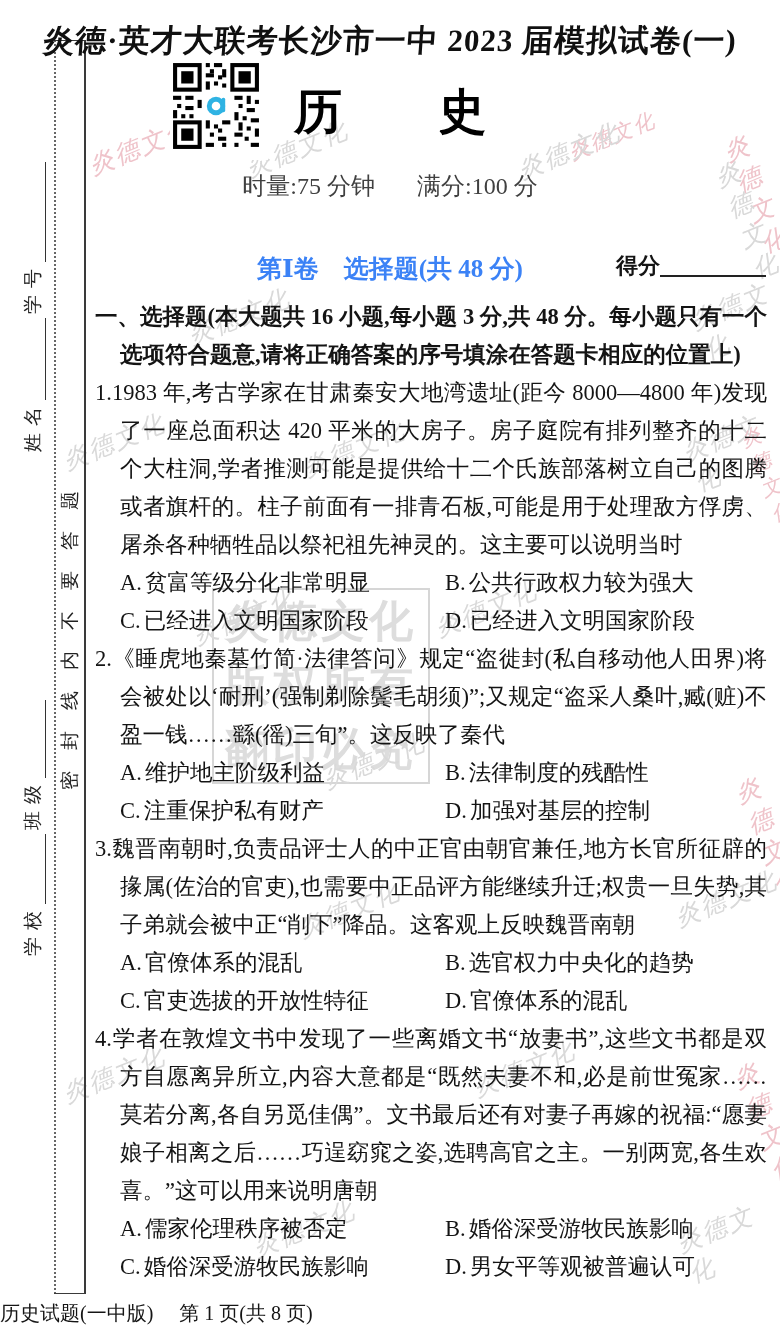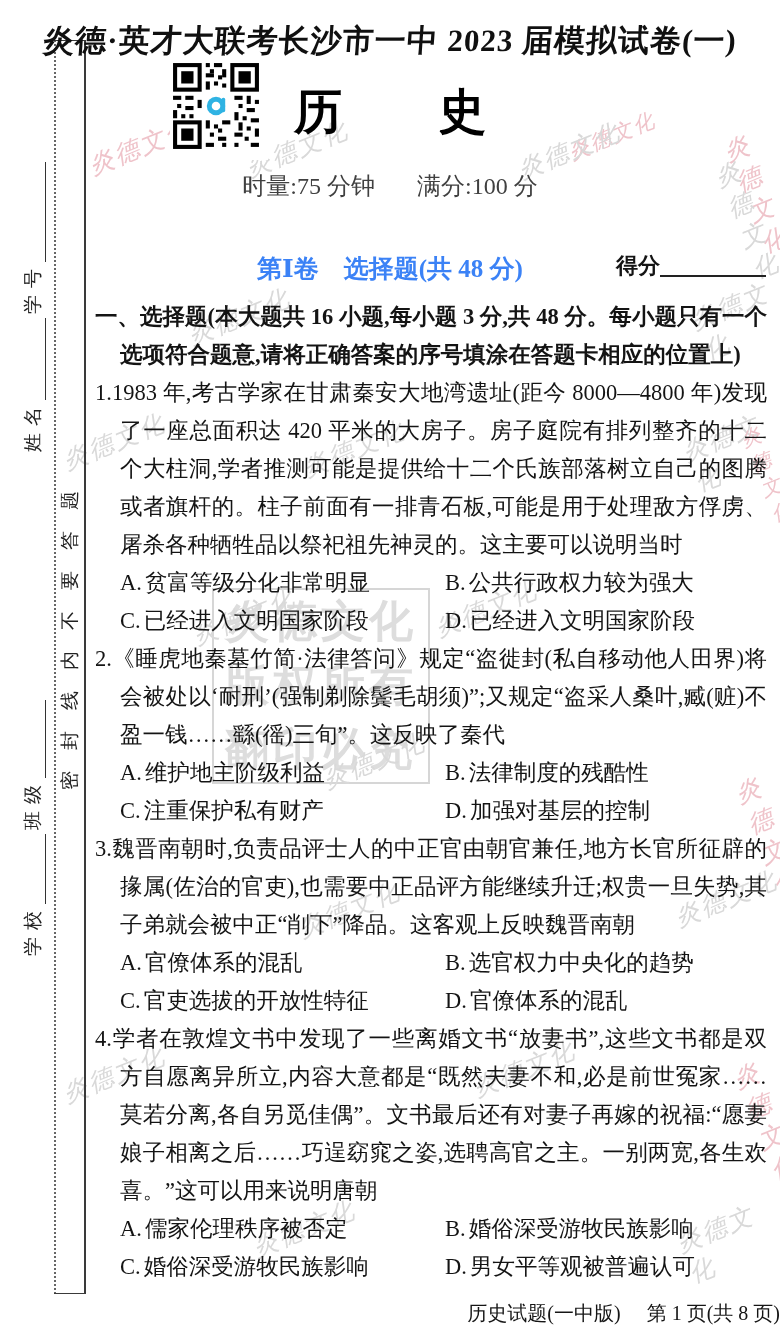--- a/index.html
+++ b/index.html
@@ -31,21 +31,21 @@
   .score-row{position:absolute; top:216px; left:616px; font-size:22px; font-weight:700;margin-top:35px;}
   .score-row .score-blank{display:inline-block; width:106px; border-bottom:2px solid #222; height:22px; vertical-align:-4px;}
   .section-title{position:absolute; top:252px; left:0; width:100%; text-align:center; font-size:25px; font-weight:800; color:#3b82f6;}
   
   .content{position:absolute; left:95px; top:298px; width:672px; font-size:22.5px; line-height:38px; text-align:justify;}
   .content p{margin:0; padding-left:25px; text-indent:-25px;}
   .intro{font-weight:700;}
   .opt-grid{display:grid; grid-template-columns:325px 1fr; padding-left:25px;}
   .opt{white-space:nowrap;}
   .opt .olabel{margin-right:3px;}
-  .footer{position:absolute; top:1300px; left:0; width:100%; text-align:right; font-size:20px; color:#151515;}
+  .footer{position:absolute; top:1300px; left:0; width:100%; text-align:left; font-size:20px; color:#151515;}
   .footer .f-gap{display:inline-block; width:26px;}
   
   .wm{position:absolute; font-style:italic; transform:rotate(-22deg); letter-spacing:2px;
       font-size:25px; pointer-events:none; user-select:none; z-index:0;}
   .wm-gray{color:#d9d9d9;} .wm-pink{color:#efc3ca;}
   .wm-box{position:absolute; left:212px; top:588px; width:214px; z-index:0;
       border:2px solid #d6d6d6; text-align:center; color:#dddddd; font-weight:700;
       font-size:44px; line-height:64px; letter-spacing:4px; pointer-events:none;}
   .layer-content{position:relative; z-index:1;}
 </style>

